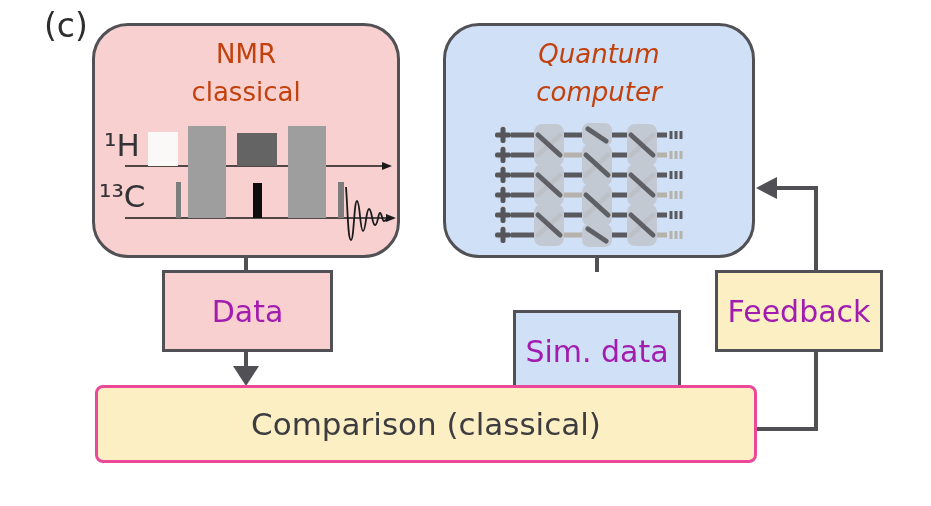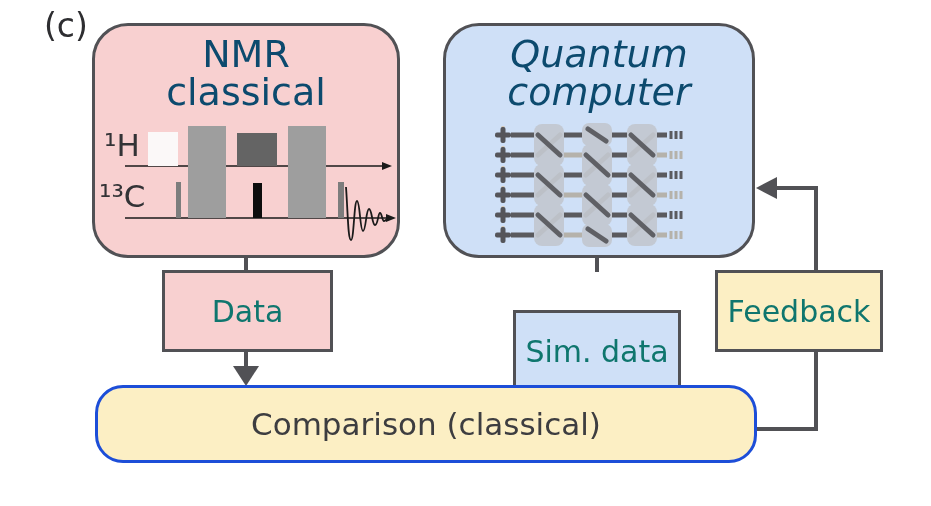--- a/index.html
+++ b/index.html
@@ -10,32 +10,32 @@
   .abs{position:absolute;}
   #fig-label{left:44px;top:6px;font-size:33px;color:#2e2e31;}
   .bigbox{
     position:absolute;top:23px;height:235px;border:3px solid #515155;border-radius:36px;
     box-sizing:border-box;z-index:2;
   }
   #nmr-box{left:92px;width:308px;background:#f8d0d0;}
   #quantum-box{left:443px;width:312px;background:#cfe0f7;font-style:italic;}
   .bigtitle{
     position:absolute;top:9px;left:0;width:100%;text-align:center;
-    font-size:38px;line-height:38px;color:#0c4a6e;
+    font-size:26px;line-height:38px;color:#c2410c;
   }
   .smallbox{
     position:absolute;top:270px;height:82px;border:3px solid #515155;box-sizing:border-box;
-    display:flex;align-items:center;justify-content:center;font-size:30px;color:#0f766e;z-index:2;
+    display:flex;align-items:center;justify-content:center;font-size:30px;color:#a21caf;z-index:2;
   }
   #data-box{left:162px;width:171px;background:#f8d0d0;}
   #simdata-box{left:513px;width:168px;background:#cfe0f7;margin-top:40px;}
   #feedback-box{left:715px;width:168px;background:#fcefc4;}
   #comparison-box{
     position:absolute;left:95px;top:385px;width:662px;height:78px;background:#fcefc4;
-    border:3px solid #1d4ed8;border-radius:28px;box-sizing:border-box;
+    border:3px solid #ec4899;border-radius:8px;box-sizing:border-box;
     display:flex;align-items:center;justify-content:center;font-size:31px;color:#3d3d40;z-index:2;
   }
   .chan-label{position:absolute;font-size:31px;color:#333336;z-index:3;}
   #chan-h{left:104px;top:127px;}
   #chan-c{left:99px;top:178px;}
   #pulse-svg{left:92px;top:23px;z-index:2;}
   #circuit-svg{left:443px;top:23px;z-index:2;}
   #connector-svg{left:0;top:0;z-index:1;}
   svg{display:block;position:absolute;}
 </style>

